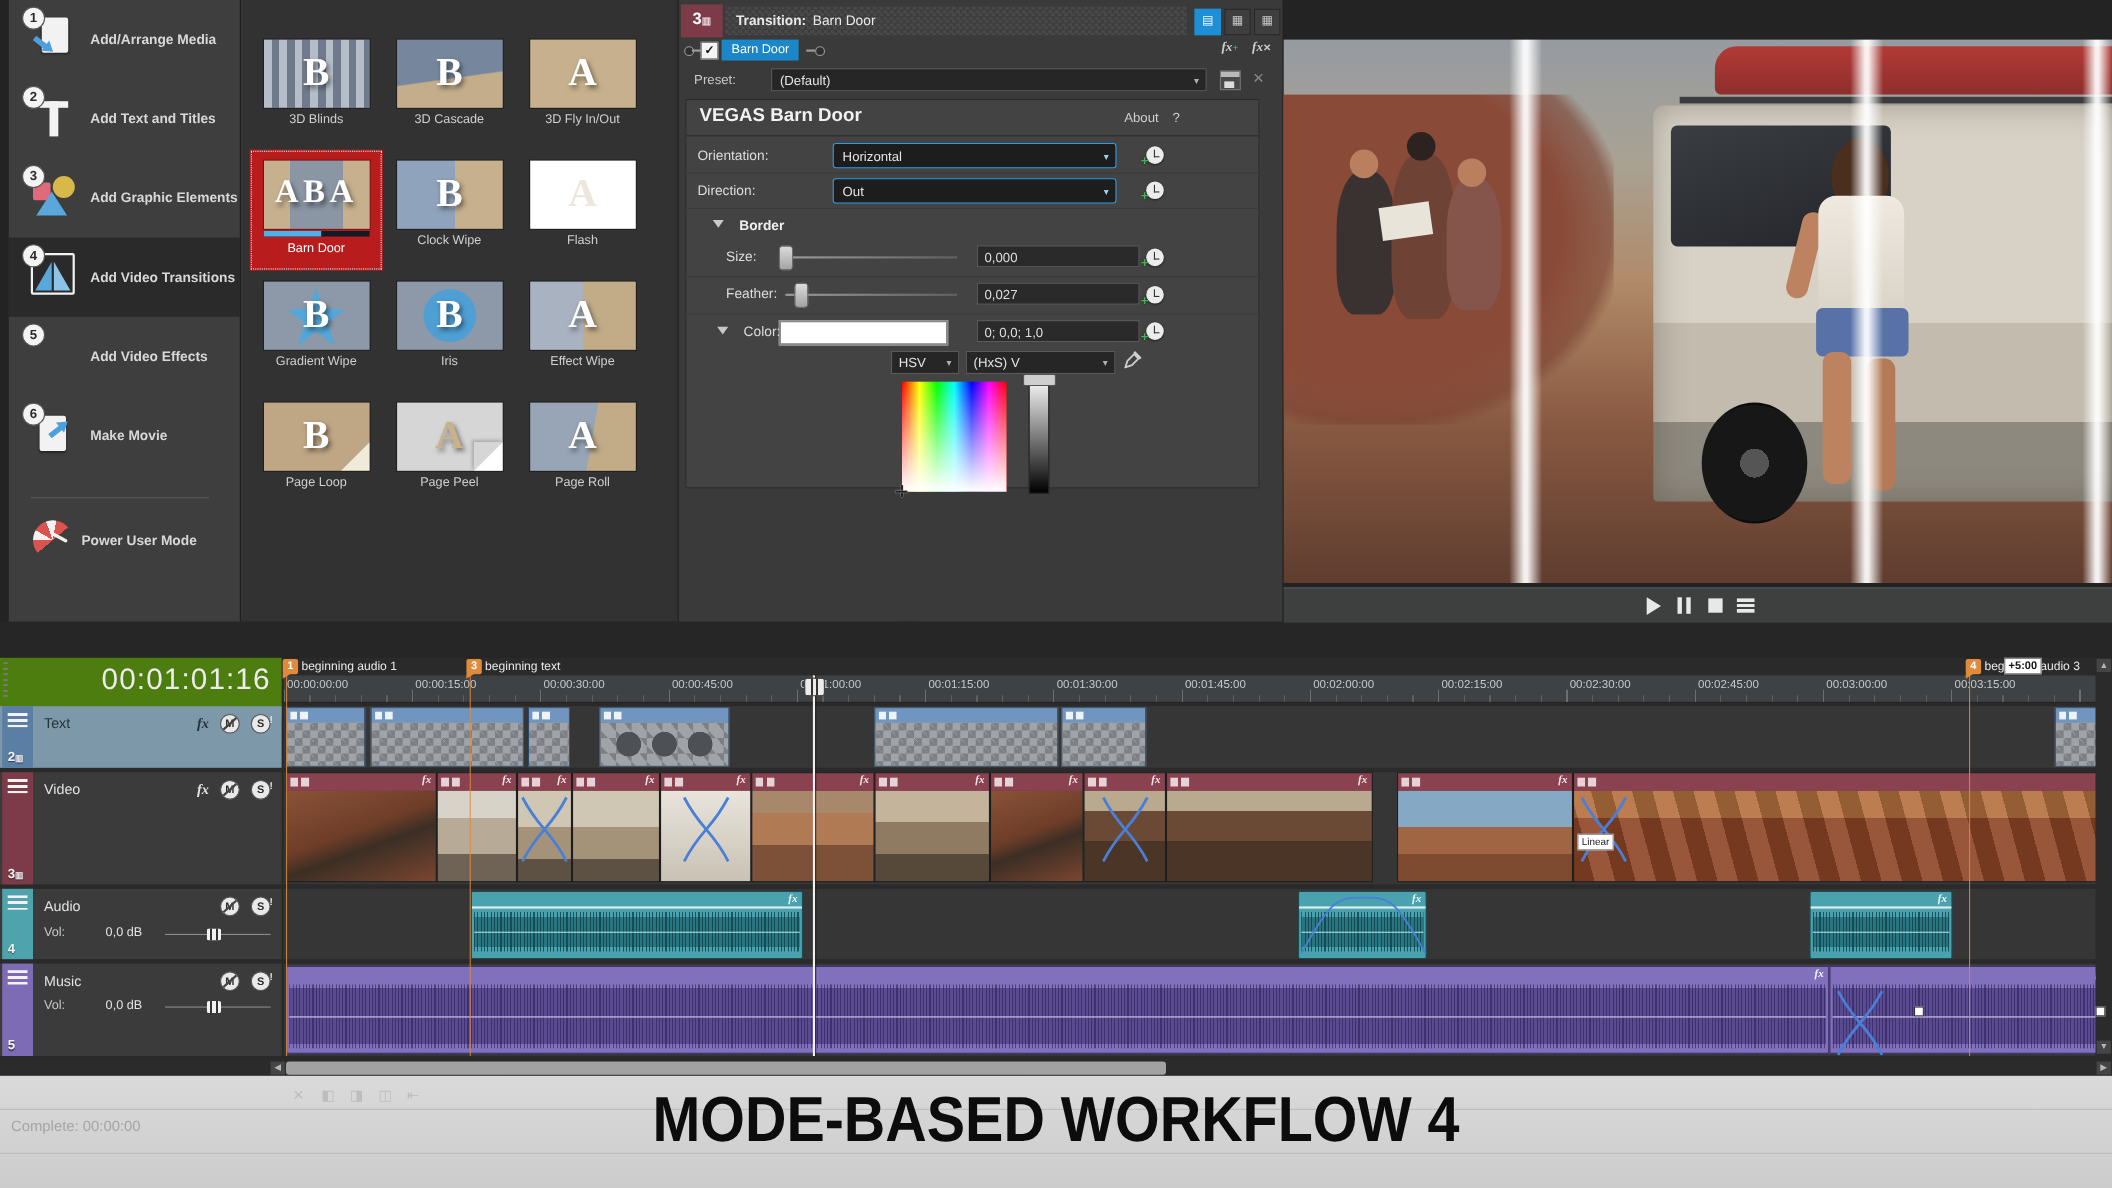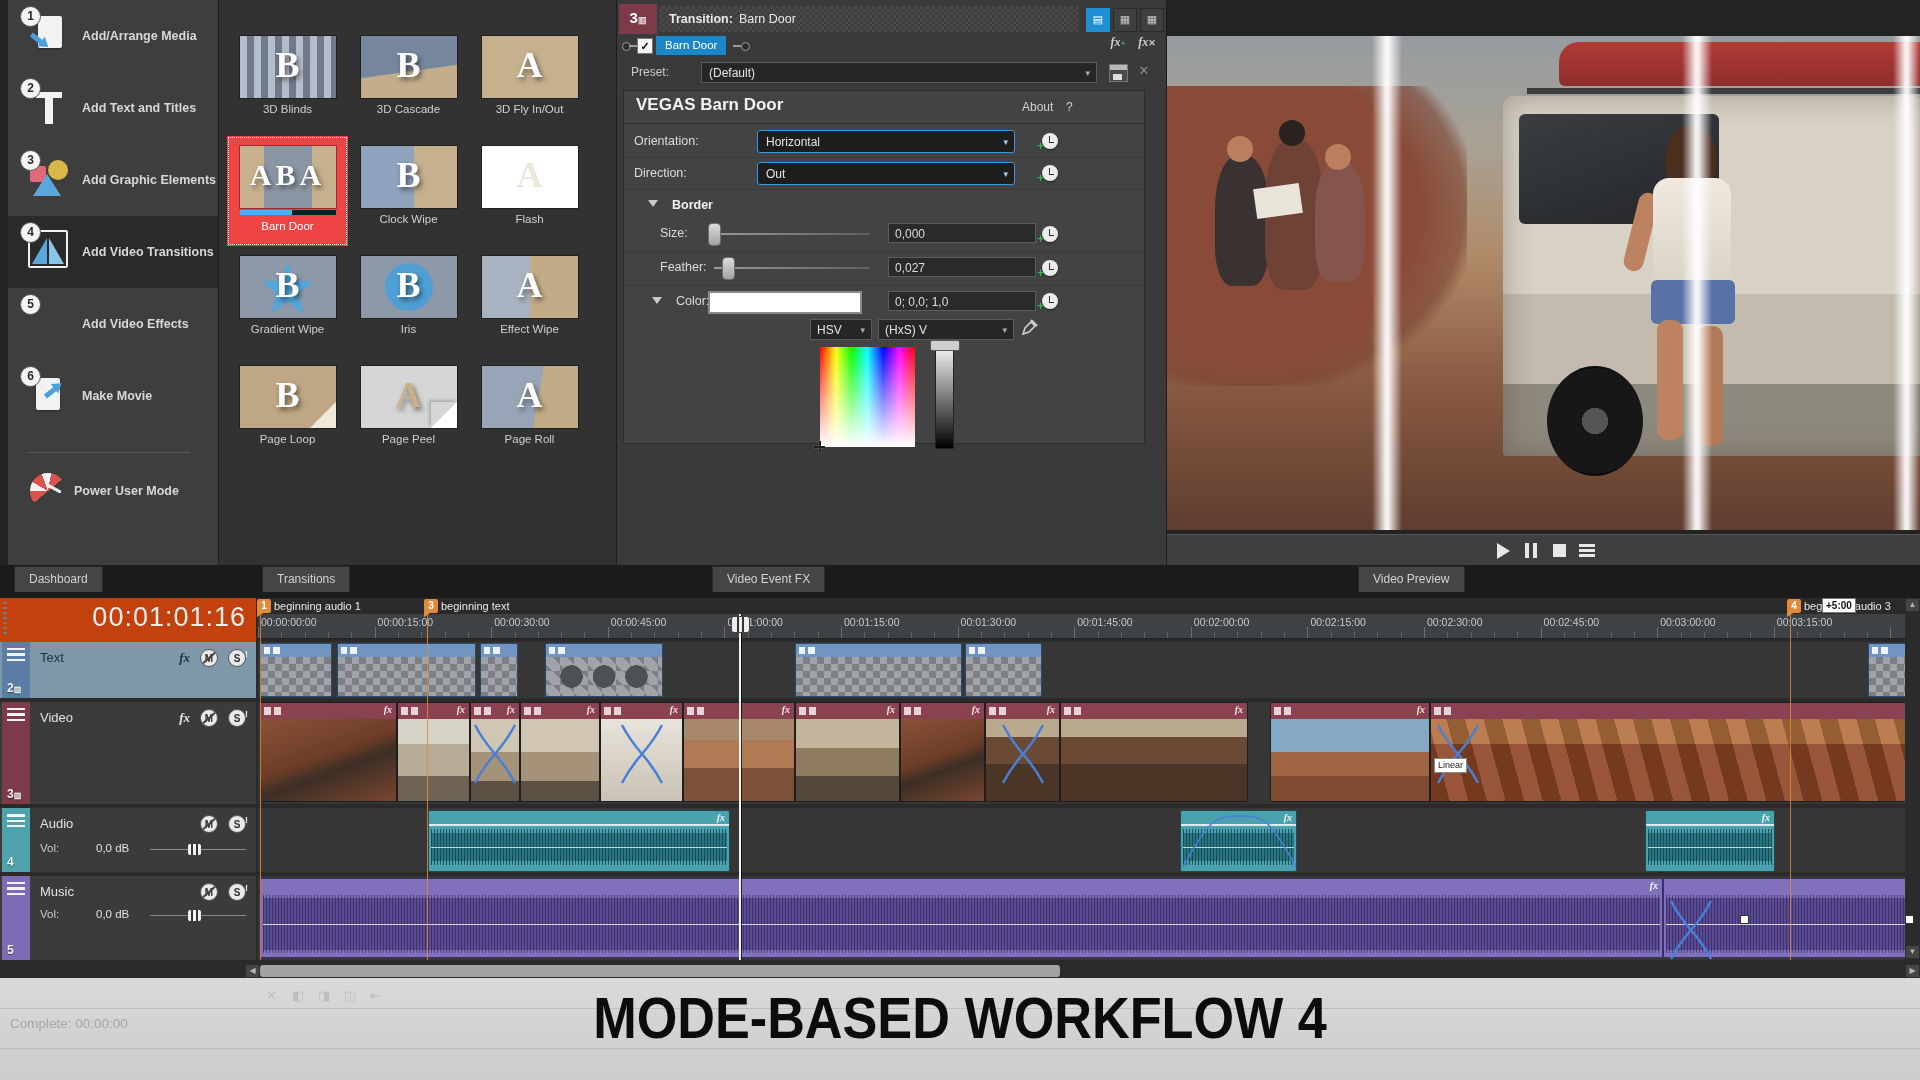--- a/index.html
+++ b/index.html
@@ -39,21 +39,21 @@
 
   
   #transpanel{left:219px;top:0;width:397px;height:565px;background:#323232;border-right:1px solid #1c1c1c;}
   #tgrid{position:absolute;left:8px;top:26px;width:370px;display:grid;grid-template-columns:repeat(3,121px);grid-auto-rows:110px;}
   .tcell{position:relative;text-align:center;padding-top:10px;cursor:pointer;}
   .thumb{position:relative;width:96px;height:62px;margin:0 auto;overflow:hidden;box-shadow:0 0 0 1px rgba(0,0,0,.35);}
   .letter{position:absolute;left:0;right:0;top:8px;font:bold 36px "Liberation Serif",serif;color:#fff;text-shadow:2px 3px 5px rgba(0,0,0,.5);}
   .tlabel{margin-top:5px;font-size:11.5px;color:#cfcfcf;}
   .prog{display:none;width:96px;height:5px;margin:2px auto 0;background:#0d1c27;}
   .prog i{display:block;height:100%;width:55%;background:#49b4ec;}
-  .tcell.selected{background:#ef4444;outline:1px dotted #d8eeff;outline-offset:-2px;}
+  .tcell.selected{background:#b91c1c;outline:1px dotted #d8eeff;outline-offset:-2px;}
   .tcell.selected .tlabel{color:#fff;}
   .tcell.selected .prog{display:block;}
   .th0{background:#8d9aab;}
   .th0::after{content:"";position:absolute;inset:0;background:repeating-linear-gradient(90deg,rgba(255,255,255,.35) 0 7px,rgba(55,65,80,.35) 7px 14px);}
   .th0 .letter{z-index:1;}
   .th1{background:linear-gradient(172deg,#76879d 0 55%,#c3ad8b 57%);}
   .th2{background:#c6b08d;}
   .th3{background:linear-gradient(45deg,#9a9a9a 25%,transparent 25%,transparent 75%,#9a9a9a 75%),linear-gradient(45deg,#9a9a9a 25%,#c4c4c4 25%,#c4c4c4 75%,#9a9a9a 75%);background-size:16px 16px;background-position:0 0,8px 8px;}
   .th3::before{content:"";position:absolute;left:8px;top:18px;width:34px;height:26px;background:#e8ecf2;transform:rotate(-35deg);box-shadow:2px 2px 4px rgba(0,0,0,.4);}
   .th3::after{content:"";position:absolute;right:6px;top:-6px;width:34px;height:26px;background:#e2cfa4;transform:rotate(-35deg);box-shadow:2px 2px 4px rgba(0,0,0,.4);}
@@ -161,21 +161,21 @@
   .pt-pause{width:12px;height:15px;border-left:4.5px solid #e8e8e8;border-right:4.5px solid #e8e8e8;box-sizing:border-box;}
   .pt-stop{width:13px;height:13px;background:#e8e8e8;margin-top:1px;}
   .pt-menu{width:16px;height:13px;background:repeating-linear-gradient(180deg,#e8e8e8 0 3px,transparent 3px 5px);margin-top:1px;}
 
   
   #tabbar{left:0;top:565px;width:1920px;height:33px;background:#1b1b1b;}
   .tab{position:absolute;top:1px;height:25px;background:#454545;color:#d2d2d2;font-size:12px;line-height:25px;padding:0 14px;border:1px solid #2a2a2a;border-bottom:none;cursor:pointer;}
 
   
   #timeline{left:0;top:598px;width:1920px;height:380px;background:#2a2a2a;}
-  #tl-topbox{left:0;top:0;width:256px;height:54px;background:#c2410c;}
+  #tl-topbox{left:0;top:0;width:256px;height:54px;background:#4d7c0f;}
   #grip{left:3px;top:4px;width:4px;height:32px;background:repeating-linear-gradient(180deg,#7a7a7a 0 2px,transparent 2px 5px);}
   #timedisp{position:absolute;right:10px;top:4px;color:#ececec;font-size:27px;letter-spacing:1px;}
   .thead{position:absolute;left:0;width:256px;background:#3b3b3b;}
   .thead.text{background:#7d98a9;}
   .strip{position:absolute;left:2px;top:0;bottom:0;width:28px;cursor:pointer;}
   .strip::before{content:"";position:absolute;left:5px;top:6px;width:18px;height:13px;background:repeating-linear-gradient(180deg,#f2f2f2 0 2.5px,transparent 2.5px 5.5px);}
   .tnum{position:absolute;left:5px;bottom:3px;color:#f4f4f4;font:bold 12px "Liberation Sans",sans-serif;text-shadow:0 1px 1px rgba(0,0,0,.5);}
   .tnum em{font-style:normal;font-size:8px;}
   .tname{position:absolute;left:40px;top:8px;font-size:13px;color:#e2e2e2;}
   .thead.text .tname{color:#26323b;}
@@ -553,26 +553,20 @@
       <div class="band" style="left:726px;width:27px;"></div>
     </div>
     <div id="transport">
       <span class="pticon pt-play" style="left:330px;"></span>
       <span class="pticon pt-pause" style="left:358px;"></span>
       <span class="pticon pt-stop" style="left:386px;"></span>
       <span class="pticon pt-menu" style="left:412px;"></span>
     </div>
   </section>
 
-  <div class="abs" id="tabbar">
-    <span class="tab" style="left:14px;">Dashboard</span>
-    <span class="tab" style="left:262px;">Transitions</span>
-    <span class="tab" style="left:712px;">Video Event FX</span>
-    <span class="tab" style="left:1358px;">Video Preview</span>
-  </div>
 
   <div class="abs" id="timeline">
     <div class="abs" id="tl-topbox">
       <div class="abs" id="grip"></div>
       <span id="timedisp">00:01:01:16</span>
     </div>
 
     <div class="abs" id="ruler">
         <div class="ticks"></div>
         <div class="bigticks"></div>

